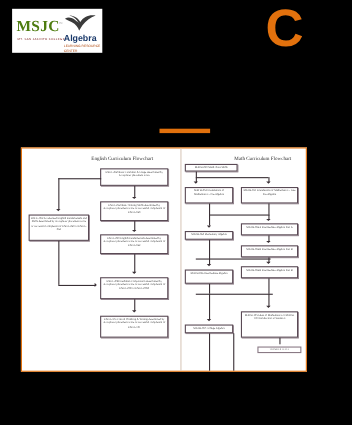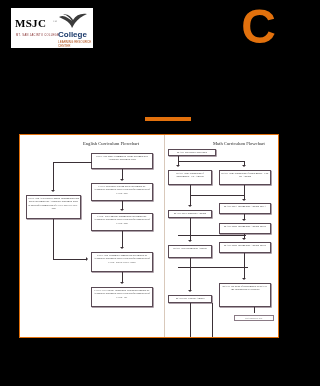--- a/index.html
+++ b/index.html
@@ -5,21 +5,21 @@
   * { margin:0; padding:0; box-sizing:border-box; }
   html,body { width:298px; height:386px; background:#000; overflow:hidden;
     font-family:"Liberation Serif", serif; }
 
   #page { position:relative; width:298px; height:386px; background:#000; }
 
   
   #logo-block { position:absolute; left:11px; top:8px; width:82px; height:40px;
     background:#fff; overflow:hidden; }
   #logo-msjc { position:absolute; left:4px; top:9px; font-family:"Liberation Serif",serif;
-    font-size:11px; font-weight:bold; color:#000000; letter-spacing:.3px; }
+    font-size:14px; font-weight:bold; color:#4d7c0f; letter-spacing:.3px; }
   #logo-msjc-sub { position:absolute; left:5px; top:26px; font-size:2.6px;
     color:#7a1b1b; letter-spacing:.35px; font-family:"Liberation Sans",sans-serif; }
   #logo-bird { position:absolute; left:47px; top:5px; width:30px; height:16px; }
   #logo-lib { position:absolute; left:47px; top:22px; font-size:8px; font-weight:bold;
     color:#1b3a6b; font-family:"Liberation Sans",sans-serif; }
   #logo-lib-sub { position:absolute; left:47px; top:32px; font-size:3px; color:#b04a10;
     font-family:"Liberation Sans",sans-serif; }
   #logo-tm { position:absolute; left:42px; top:11px; font-size:4px; color:#888; }
 
   #big-c { position:absolute; right:22px; top:4px; font-family:"Liberation Sans",sans-serif;
@@ -64,21 +64,21 @@
 
 <div id="page">
 
   <div id="logo-block">
     <div id="logo-msjc">MSJC</div>
     <div id="logo-msjc-sub">MT. SAN JACINTO COLLEGE</div>
     <div id="logo-tm">™</div>
     <svg id="logo-bird" viewBox="0 0 30 16">
       <path d="M1 4 C6 1 10 5 14 8 C11 4 9 2 5 1 C9 1 13 3 15 7 C18 2 23 0 29 1 C24 3 20 6 17 10 C15 13 14 15 14 15 C13 12 11 9 7 7 C5 6 3 5 1 4 Z" fill="#3b3b3b"></path>
     </svg>
-    <div id="logo-lib">College</div>
+    <div id="logo-lib">Algebra</div>
     <div id="logo-lib-sub">LEARNING RESOURCE CENTER</div>
   </div>
 
   <div id="big-c">C</div>
   <div id="orange-rule"></div>
 
   <div id="panel">
 
     <div class="col-divider"></div>
 

